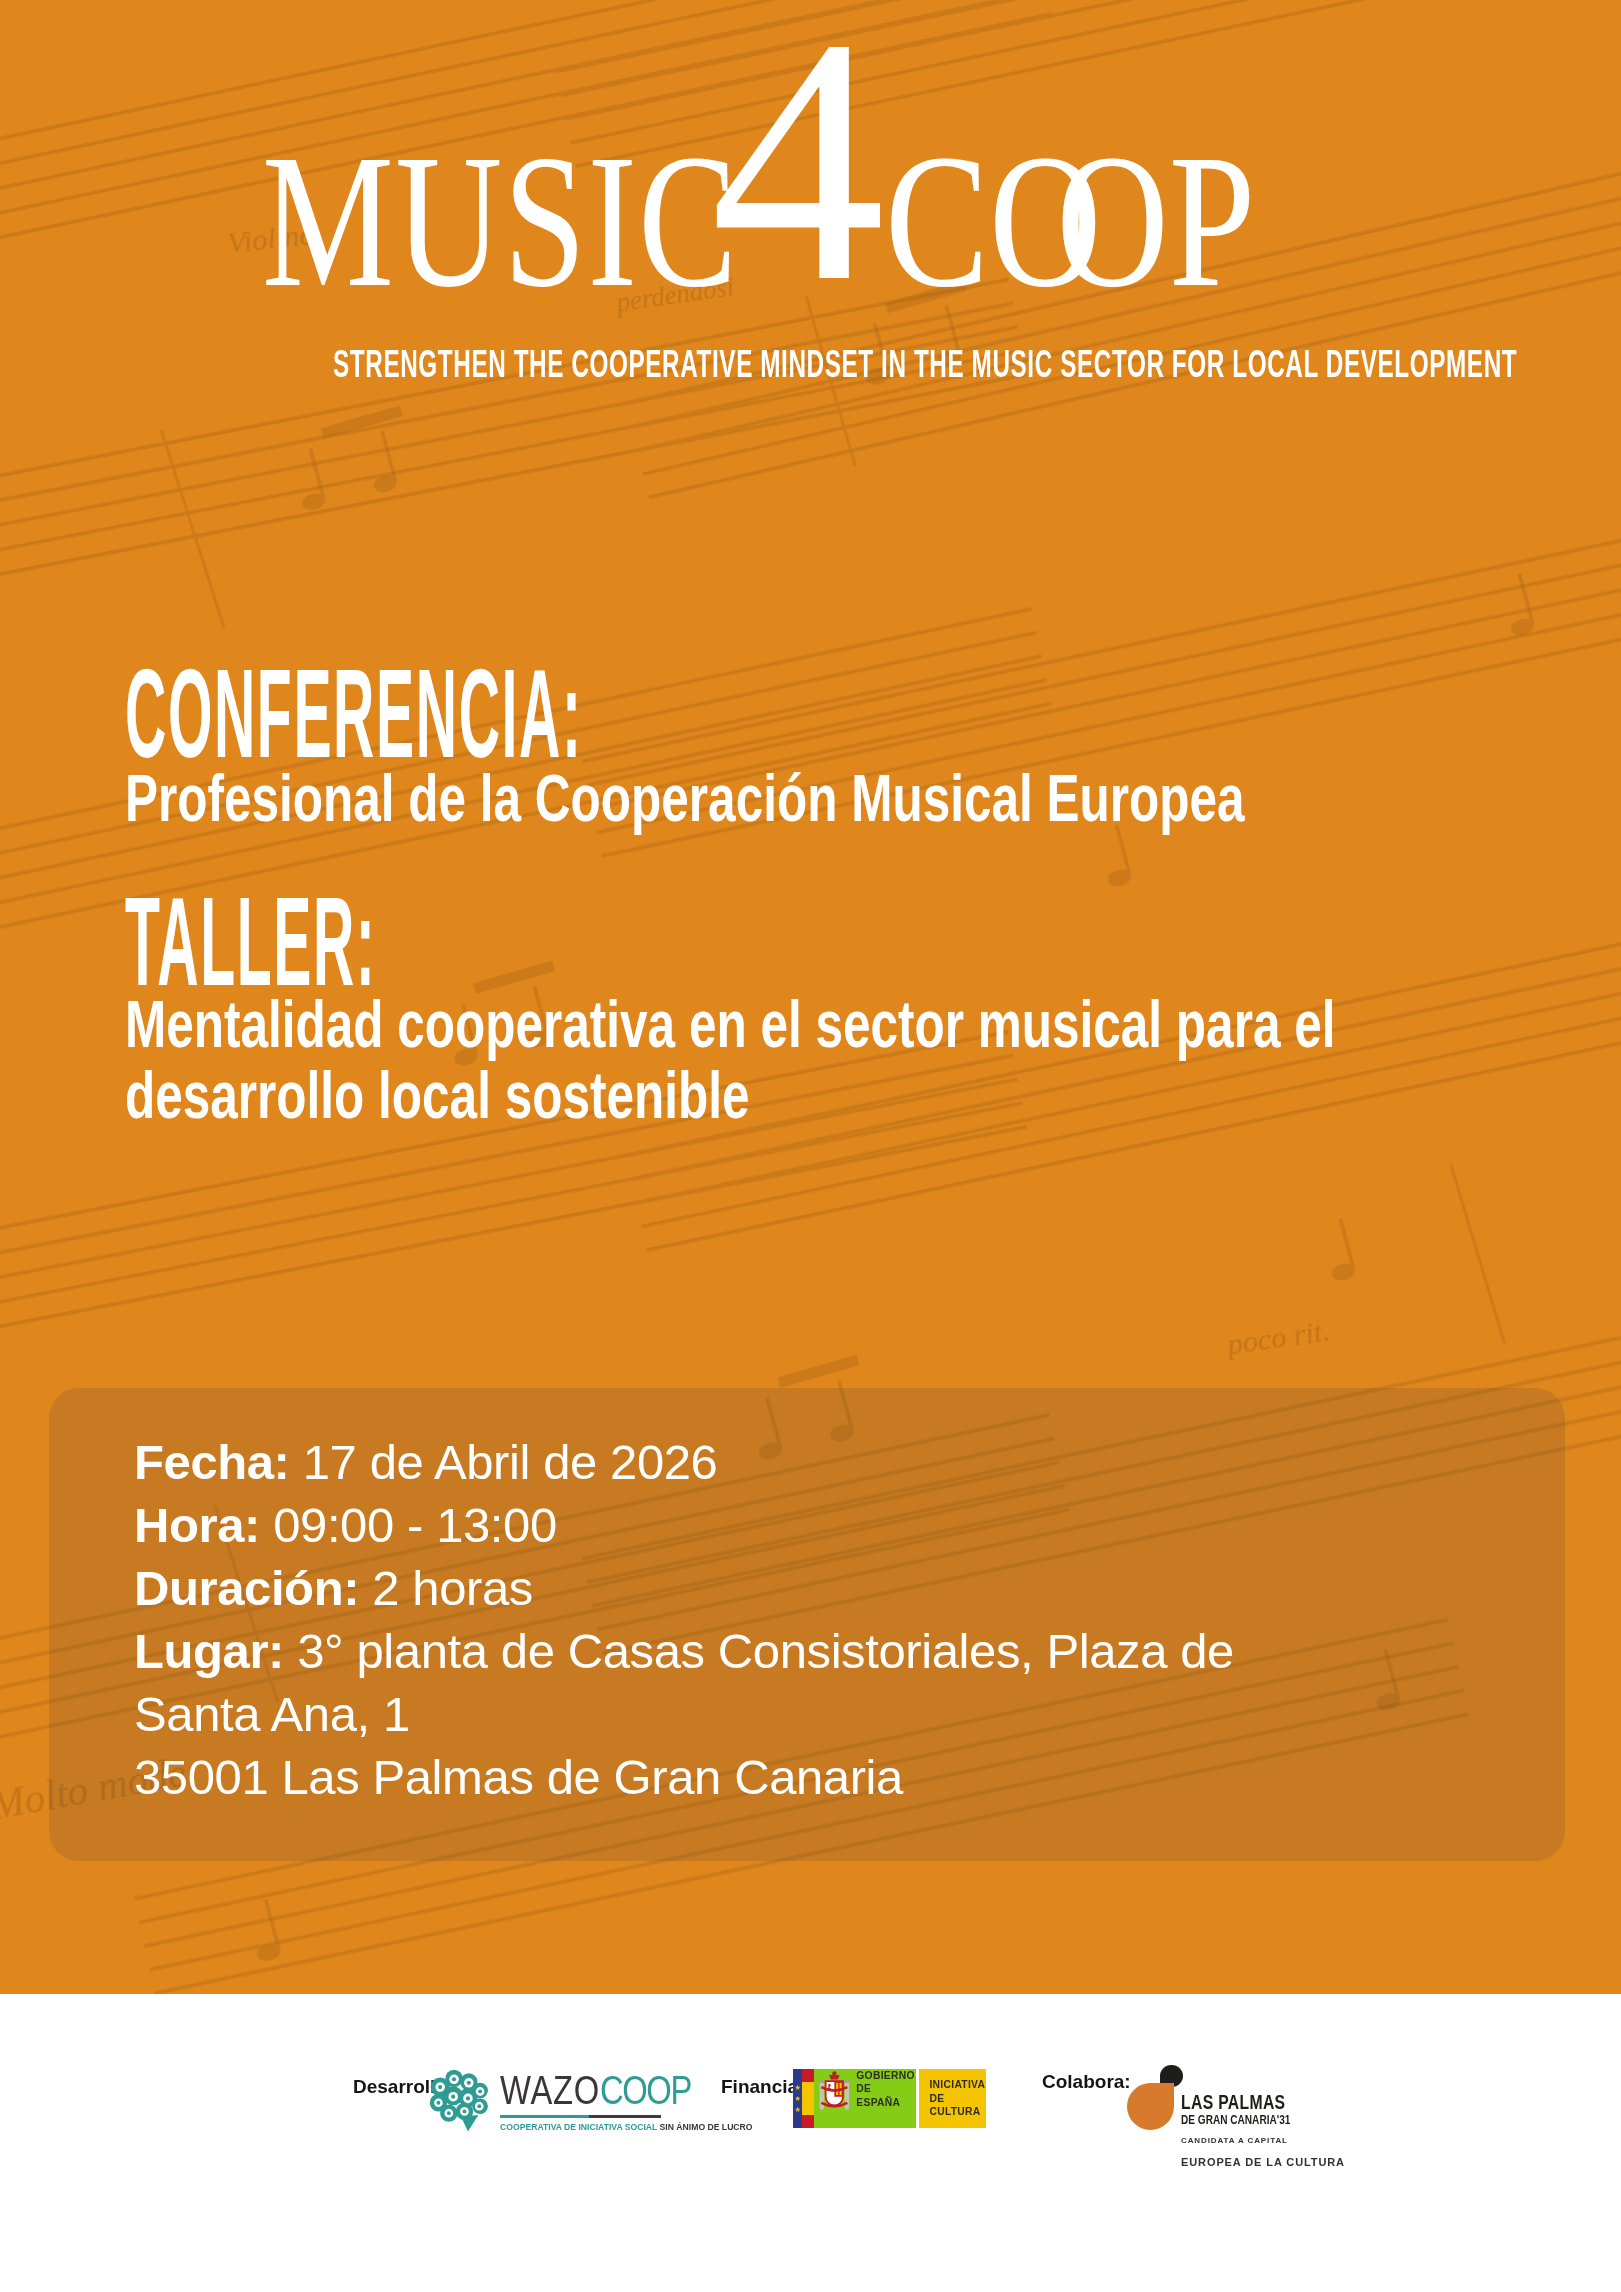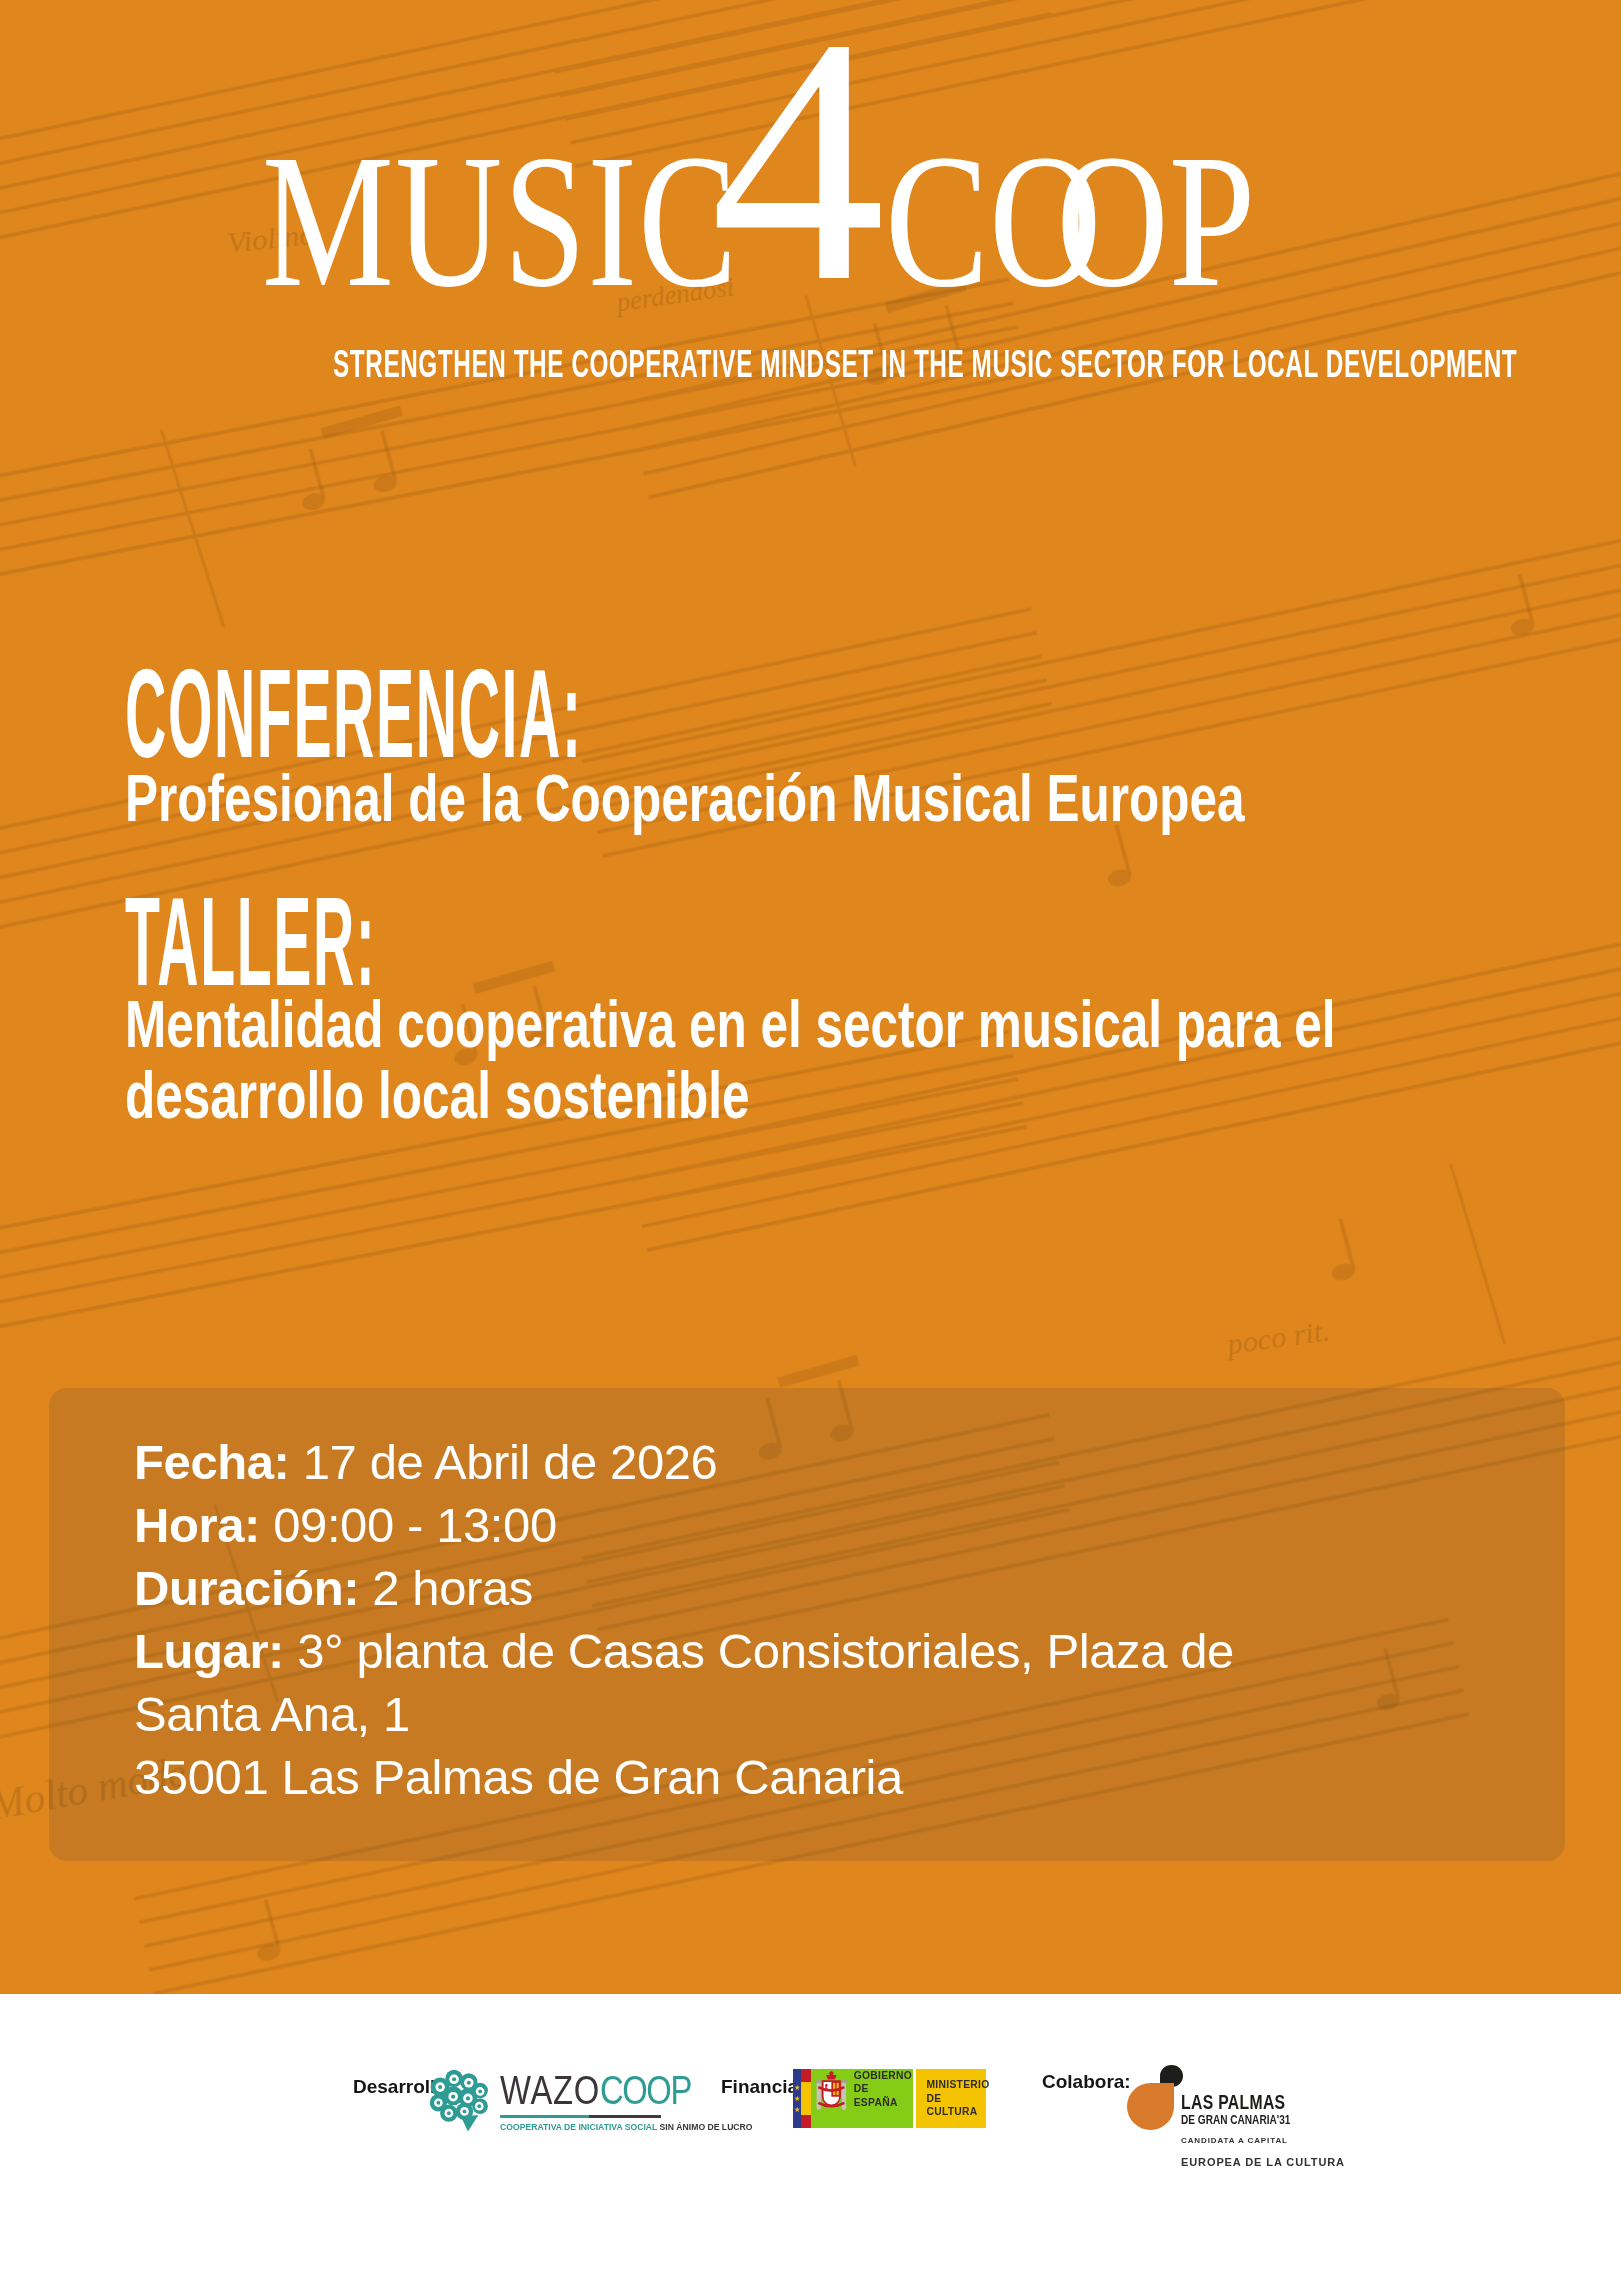--- a/index.html
+++ b/index.html
@@ -21,21 +21,21 @@
   .h-cond{position:absolute;left:125px;z-index:3;color:#fff;font-weight:700;font-size:127px;line-height:1;
     white-space:nowrap;transform:scaleX(.45);transform-origin:left top;letter-spacing:3.6px;}
   .h-conferencia{top:650px;}
   .h-taller{top:878px;}
   .sub{position:absolute;left:125px;z-index:3;color:#fff;font-weight:700;font-size:66px;line-height:1;
     white-space:nowrap;transform:scaleX(.75);transform-origin:left top;}
   .sub-conferencia{top:765px;}
   .sub-taller1{top:991px;}
   .sub-taller2{top:1062px;}
   
-  .details-box{position:absolute;left:49px;top:1388px;width:1516px;height:473px;border-radius:18px;
+  .details-box{position:absolute;left:49px;top:1388px;width:1516px;height:473px;border-radius:30px;
     background:rgba(73,62,55,.16);z-index:2;}
   .details-inner{position:absolute;left:85px;top:43px;right:36px;z-index:3;}
   .dline{height:63px;line-height:63px;color:#fff;font-size:49px;letter-spacing:-0.4px;white-space:nowrap;}
   .dlabel{font-weight:700;}
   .dvalue{font-weight:400;}
   
   .footer{position:absolute;left:0;top:1994px;width:1621px;height:298px;background:#FFFFFF;z-index:4;}
   .flabel{position:absolute;font-size:19px;font-weight:700;color:#151515;white-space:nowrap;}
   .lab-desarrolla{left:353px;top:82px;}
   .lab-financia{left:721px;top:82px;}
@@ -285,21 +285,21 @@
           <path d="M5 38 q15 8 30 0" stroke="#C51A28" stroke-width="3" fill="none"></path>
         </svg>
         <div class="es-text">
           <div>GOBIERNO</div>
           <div>DE ESPAÑA</div>
         </div>
       </div>
       <div class="es-div"></div>
       <div class="es-min">
         <div class="es-text">
-          <div>MINISTERIO</div>
+          <div>INICIATIVA</div>
           <div>DE CULTURA</div>
         </div>
       </div>
     </div>
 
     <div class="flabel lab-colabora">Colabora:</div>
 
     <div class="lp">
       <div class="lp-black"></div>
       <div class="lp-orange"></div>

